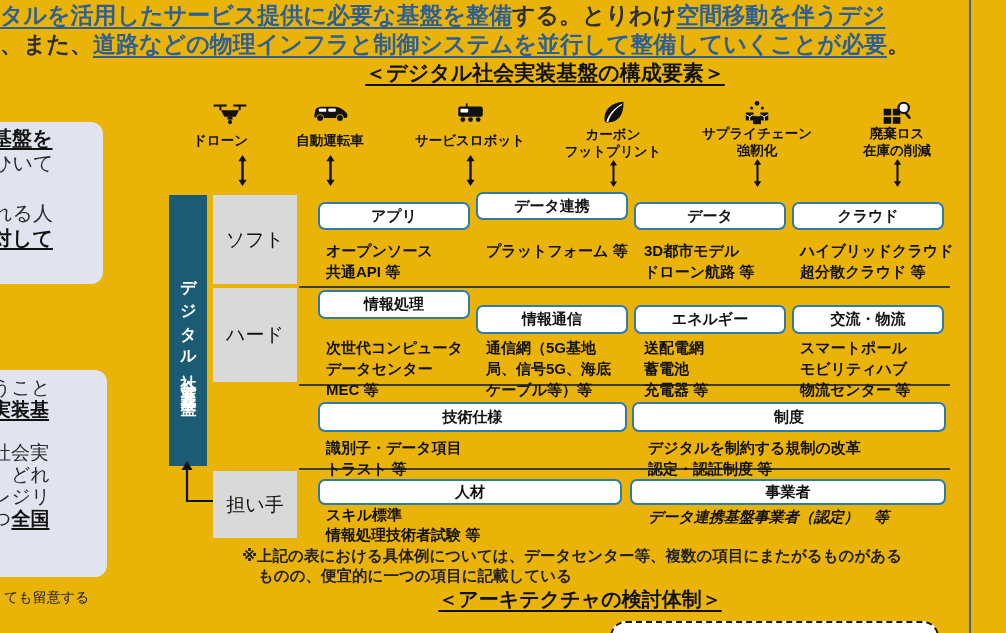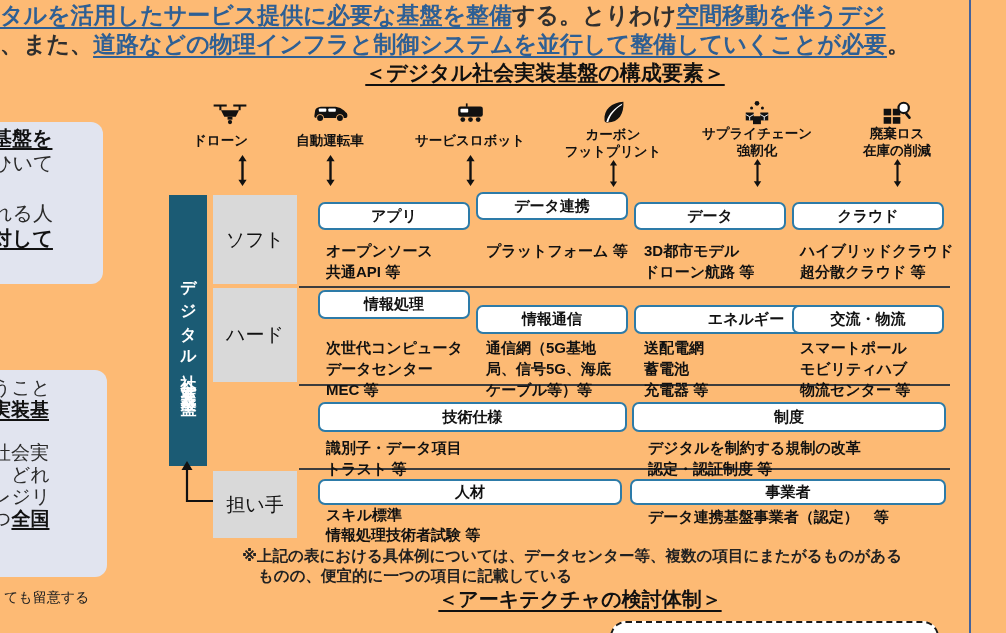--- a/index.html
+++ b/index.html
@@ -1,17 +1,17 @@
 <!DOCTYPE html>
 <html><head>
 <meta charset="utf-8">
 <style>
   html,body{margin:0;padding:0;}
   body{font-family:"Liberation Sans","DejaVu Sans",sans-serif;background:#fff;}
-  #stage{position:relative;width:1006px;height:633px;overflow:hidden;background:#fdba74;color:#111;}
+  #stage{position:relative;width:1006px;height:633px;overflow:hidden;background:#eab308;color:#111;}
   .abs{position:absolute;}
 
   
   .topline{position:absolute;left:0;white-space:nowrap;font-size:23px;font-weight:bold;line-height:28px;color:#2f2f2f;}
   .lnk{color:#2e5f94;text-decoration:underline;text-underline-offset:4px;text-decoration-thickness:2px;}
 
   
   .dtitle{position:absolute;left:300px;top:59px;width:490px;text-align:center;font-size:21px;font-weight:bold;color:#111;}
   .dtitle span{text-decoration:underline;text-underline-offset:4px;text-decoration-thickness:2px;}
   .btitle{position:absolute;left:330px;top:586px;width:500px;text-align:center;font-size:20px;font-weight:bold;color:#111;}
@@ -190,21 +190,21 @@
   <div class="cellbody" style="left:326px;top:240px;">オープンソース
 共通API 等</div>
   <div class="cellbody" style="left:486px;top:240px;">プラットフォーム 等</div>
   <div class="cellbody" style="left:644px;top:240px;">3D都市モデル
 ドローン航路 等</div>
   <div class="cellbody" style="left:800px;top:240px;">ハイブリッドクラウド
 超分散クラウド 等</div>
 
   <div class="hbox" style="left:318px;top:290px;width:148px;height:25px;">情報処理</div>
   <div class="hbox" style="left:476px;top:305px;width:148px;height:25px;">情報通信</div>
-  <div class="hbox" style="left:634px;top:305px;width:148px;height:25px;padding-left:36px;">エネルギー</div>
+  <div class="hbox" style="left:634px;top:305px;width:148px;height:25px;">エネルギー</div>
   <div class="hbox" style="left:792px;top:305px;width:148px;height:25px;">交流・物流</div>
   <div class="cellbody" style="left:326px;top:337px;">次世代コンピュータ
 データセンター
 MEC 等</div>
   <div class="cellbody" style="left:486px;top:337px;">通信網（5G基地
 局、信号5G、海底
 ケーブル等）等</div>
   <div class="cellbody" style="left:644px;top:337px;">送配電網
 蓄電池
 充電器 等</div>
@@ -216,21 +216,21 @@
   <div class="hbox" style="left:632px;top:402px;width:310px;height:26px;">制度</div>
   <div class="cellbody" style="left:326px;top:437px;">識別子・データ項目
 トラスト 等</div>
   <div class="cellbody" style="left:648px;top:437px;">デジタルを制約する規制の改革
 認定・認証制度 等</div>
 
   <div class="hbox" style="left:318px;top:479px;width:300px;height:22px;">人材</div>
   <div class="hbox" style="left:630px;top:479px;width:312px;height:22px;">事業者</div>
   <div class="cellbody" style="left:326px;top:505px;line-height:20px;">スキル標準
 情報処理技術者試験 等</div>
-  <div class="cellbody" style="left:648px;top:507px;line-height:20px;">データ連携基盤事業者（認定）　等</div>
+  <div class="cellbody" style="left:648px;top:507px;line-height:20px;font-style:italic;">データ連携基盤事業者（認定）　等</div>
 
   <div class="fnote" style="left:242px;top:546px;">※上記の表における具体例については、データセンター等、複数の項目にまたがるものがある</div>
   <div class="fnote" style="left:258px;top:566px;">ものの、便宜的に一つの項目に記載している</div>
 
   <div class="btitle"><span>＜アーキテクチャの検討体制＞</span></div>
   <div class="dashedbox"></div>
 
   <div class="lpanel" style="top:122px;width:117px;height:158px;">
     <div class="la-line"><span class="frag-em">基盤を</span></div>
     <div class="la-line">ひいて</div>

